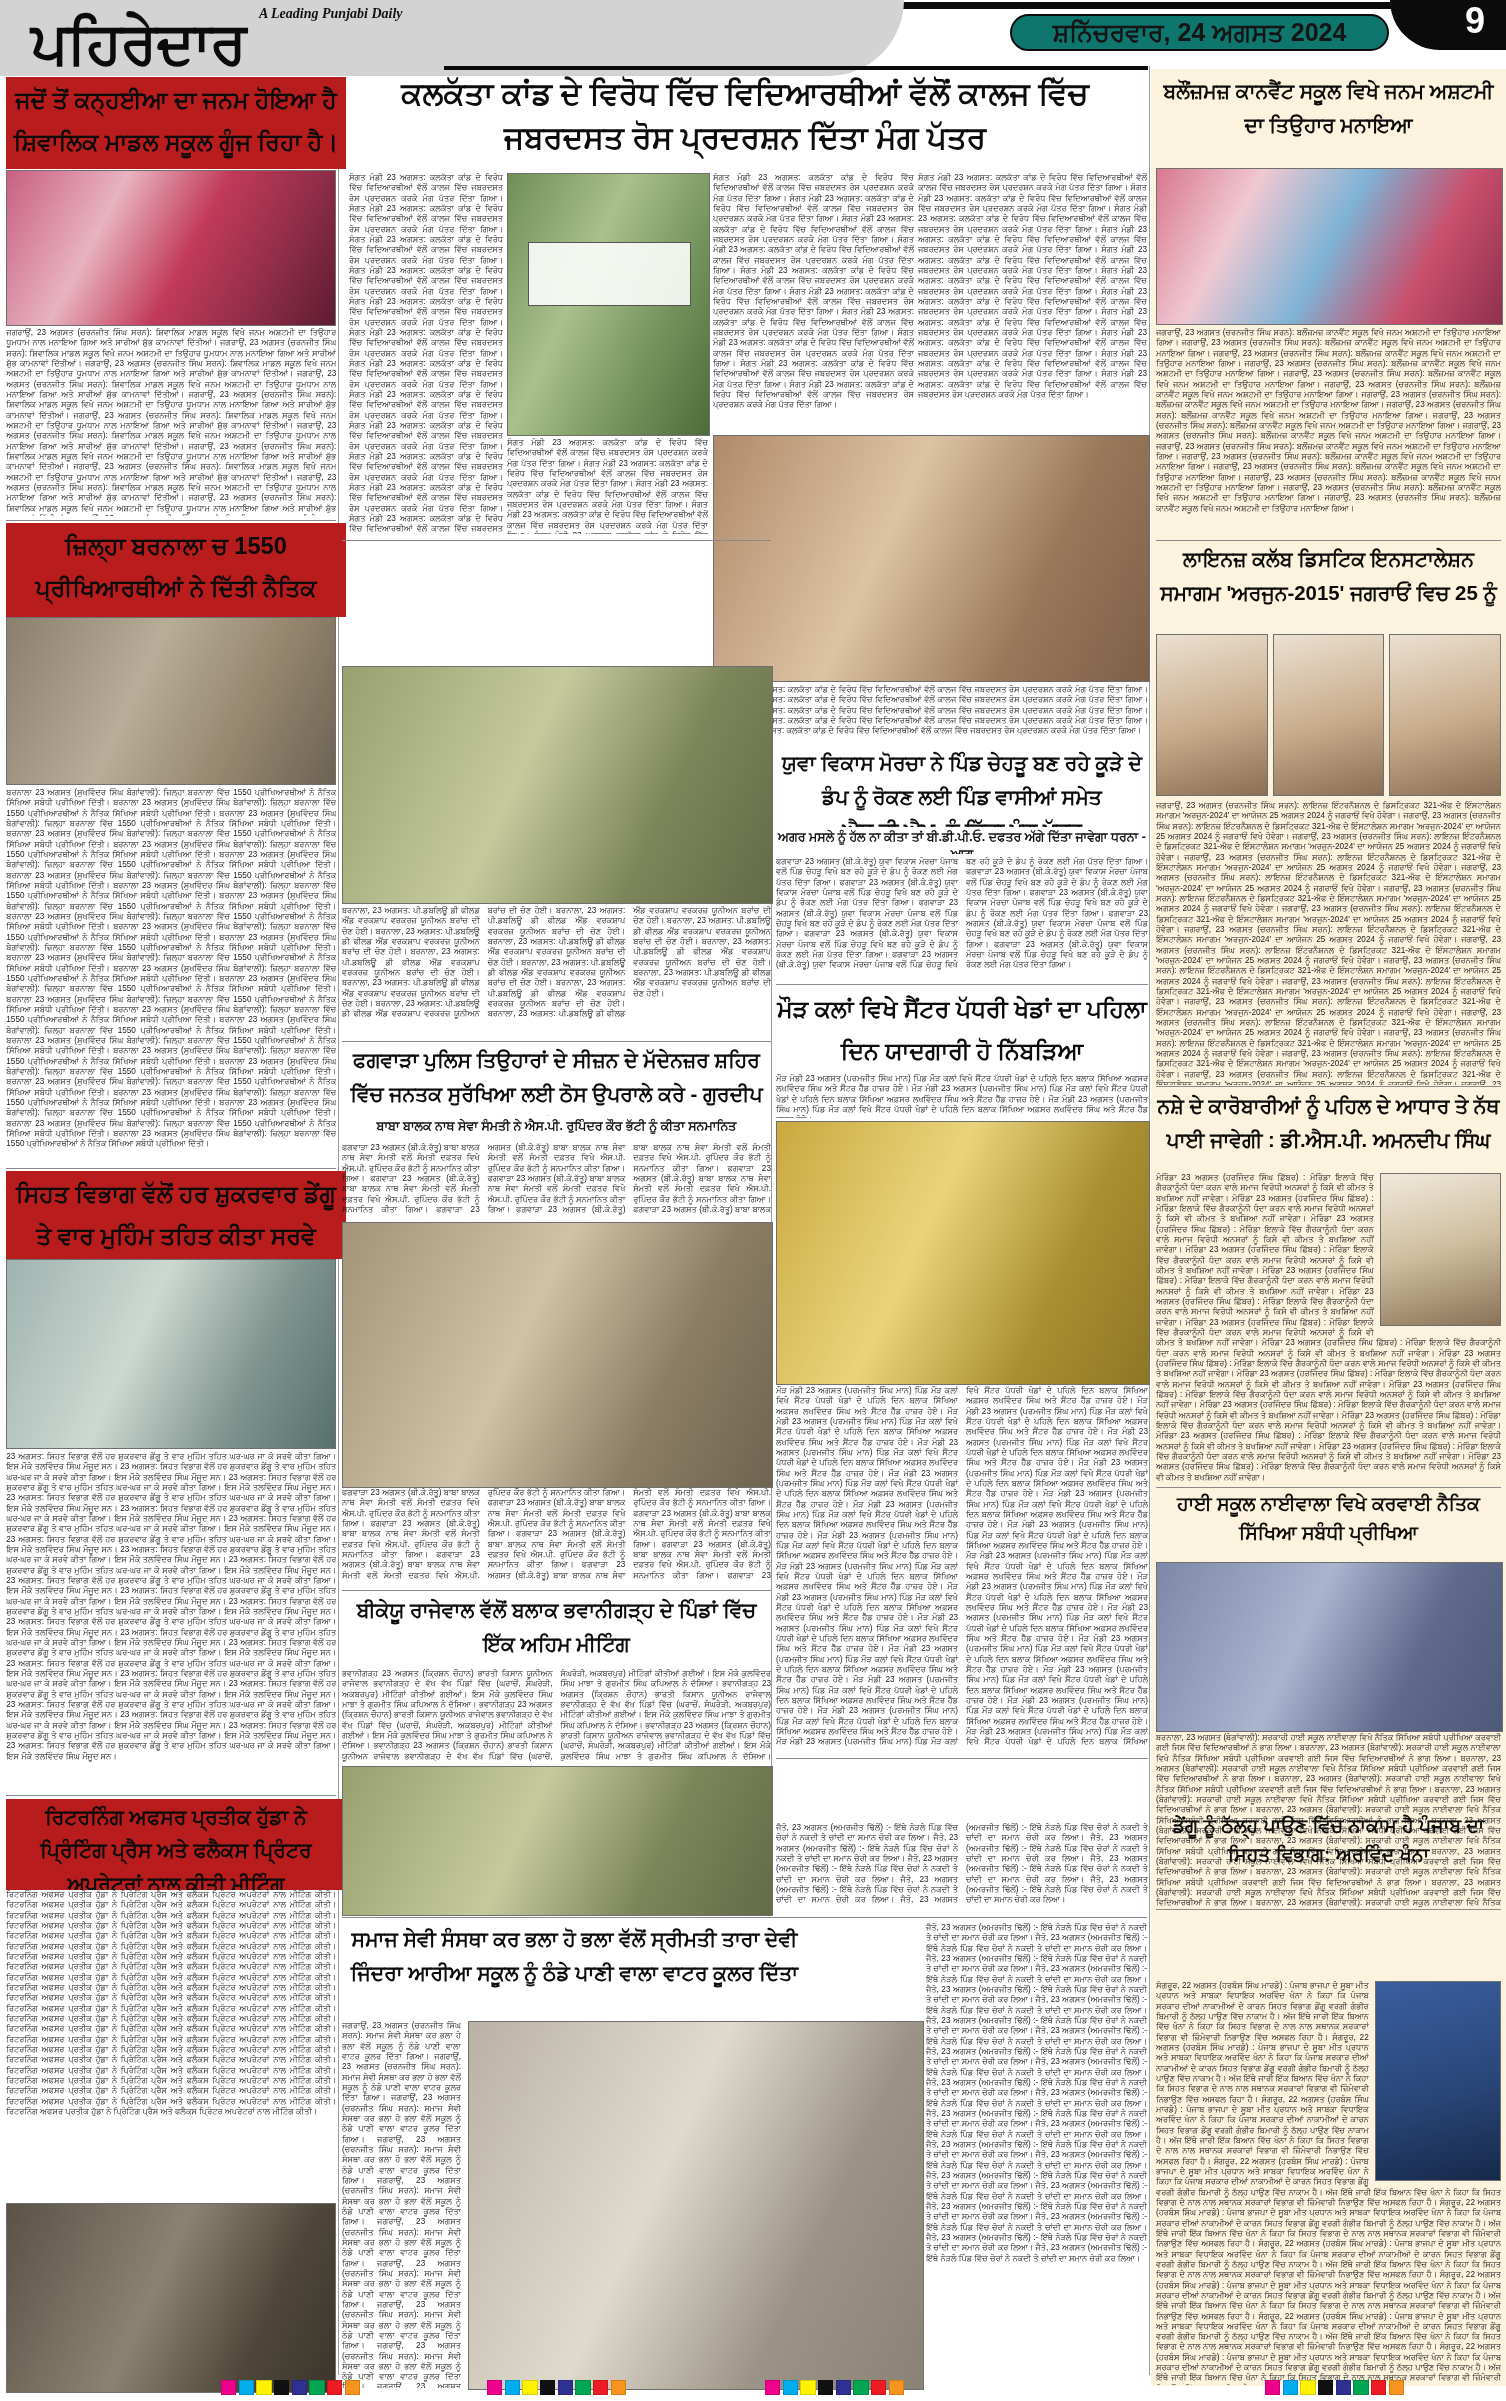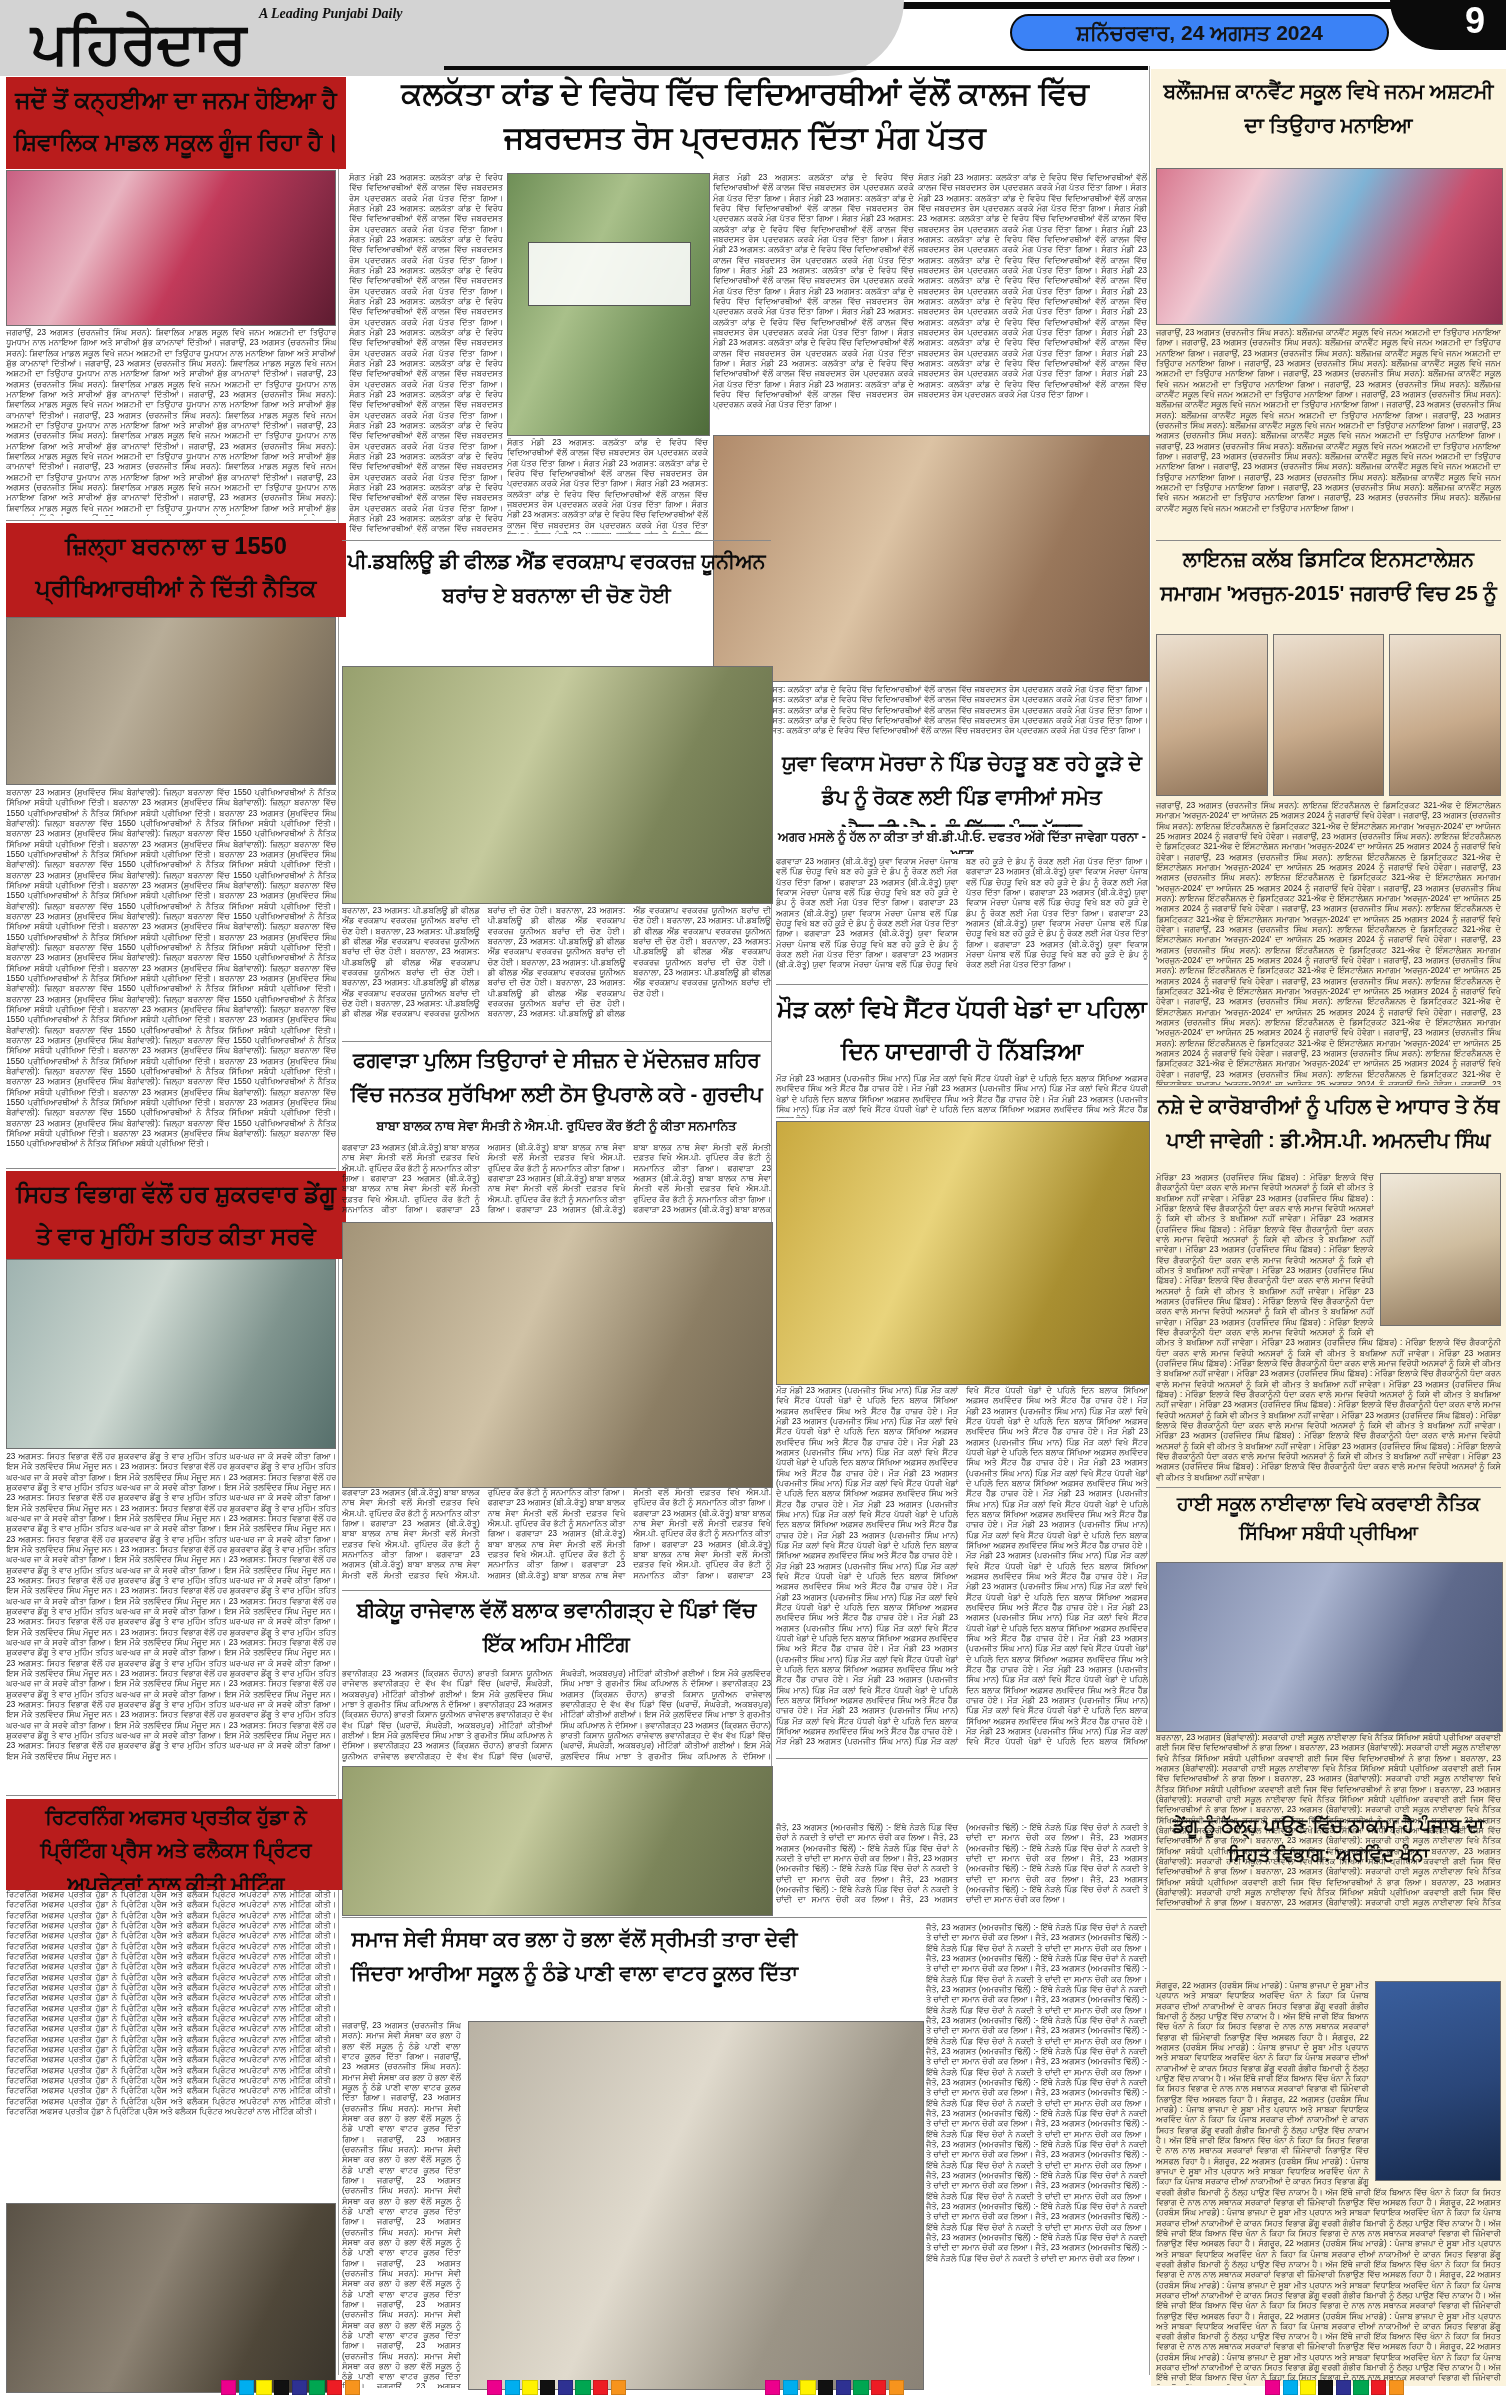--- a/index.html
+++ b/index.html
@@ -4,22 +4,22 @@
 <style>
   html,body{margin:0;padding:0;background:#e8e8e8;}
   #page{position:relative;width:1506px;height:2401px;background:#ffffff;overflow:hidden;
         font-family:"Liberation Sans",sans-serif;color:#151515;}
   .abs{position:absolute;}
   
   .mast{background:#d3d3d3;border-radius:0 0 118px 0;}
   .logo{font-weight:900;font-size:58px;letter-spacing:-0.8px;color:#0b0b0b;line-height:1;}
   .tagline{font-family:"Liberation Serif",serif;font-style:italic;font-weight:bold;font-size:14px;color:#111;}
   .topbar{background:#0b0b0b;}
-  .datepill{background:#3b82f6;border:2.4px solid #0b0b0b;border-radius:19px;display:flex;align-items:center;justify-content:center;
-            font-weight:bold;font-size:21px;}
+  .datepill{background:#0f766e;border:2.4px solid #0b0b0b;border-radius:19px;display:flex;align-items:center;justify-content:center;
+            font-weight:bold;font-size:25px;}
   .pagenumbox{background:#0b0b0b;border-radius:0 0 0 55px;display:flex;align-items:flex-start;justify-content:flex-end;}
   .pagenum{color:#fff;font-weight:900;font-size:36px;padding:3.1px 22px 0 0;line-height:1;}
   
   .hl{font-weight:bold;text-align:center;color:#0c0c0c;overflow:hidden;}
   .hl-xl{font-size:31px;line-height:1.42;}
   .hl-lg{font-size:23.6px;line-height:1.8;}
   .hl-md{font-size:20.4px;line-height:1.65;}
   .hl-sm{font-size:19px;line-height:1.5;}
   .cream{background:#b91c1c;}
   .subhead{font-weight:bold;font-size:12.6px;line-height:1.35;text-align:center;overflow:hidden;}
@@ -106,21 +106,20 @@
   <div class="abs photo ph-protest" style="left:507px;top:173px;width:201px;height:261px;">
     <div class="banner"></div>
   </div>
   <div class="abs body" style="left:507px;top:438px;width:201px;height:96px;">ਸੰਗਤ ਮੰਡੀ 23 ਅਗਸਤ: ਕਲਕੱਤਾ ਕਾਂਡ ਦੇ ਵਿਰੋਧ ਵਿੱਚ ਵਿਦਿਆਰਥੀਆਂ ਵੱਲੋਂ ਕਾਲਜ ਵਿੱਚ ਜਬਰਦਸਤ ਰੋਸ ਪ੍ਰਦਰਸ਼ਨ ਕਰਕੇ ਮੰਗ ਪੱਤਰ ਦਿੱਤਾ ਗਿਆ। ਸੰਗਤ ਮੰਡੀ 23 ਅਗਸਤ: ਕਲਕੱਤਾ ਕਾਂਡ ਦੇ ਵਿਰੋਧ ਵਿੱਚ ਵਿਦਿਆਰਥੀਆਂ ਵੱਲੋਂ ਕਾਲਜ ਵਿੱਚ ਜਬਰਦਸਤ ਰੋਸ ਪ੍ਰਦਰਸ਼ਨ ਕਰਕੇ ਮੰਗ ਪੱਤਰ ਦਿੱਤਾ ਗਿਆ। ਸੰਗਤ ਮੰਡੀ 23 ਅਗਸਤ: ਕਲਕੱਤਾ ਕਾਂਡ ਦੇ ਵਿਰੋਧ ਵਿੱਚ ਵਿਦਿਆਰਥੀਆਂ ਵੱਲੋਂ ਕਾਲਜ ਵਿੱਚ ਜਬਰਦਸਤ ਰੋਸ ਪ੍ਰਦਰਸ਼ਨ ਕਰਕੇ ਮੰਗ ਪੱਤਰ ਦਿੱਤਾ ਗਿਆ। ਸੰਗਤ ਮੰਡੀ 23 ਅਗਸਤ: ਕਲਕੱਤਾ ਕਾਂਡ ਦੇ ਵਿਰੋਧ ਵਿੱਚ ਵਿਦਿਆਰਥੀਆਂ ਵੱਲੋਂ ਕਾਲਜ ਵਿੱਚ ਜਬਰਦਸਤ ਰੋਸ ਪ੍ਰਦਰਸ਼ਨ ਕਰਕੇ ਮੰਗ ਪੱਤਰ ਦਿੱਤਾ ਗਿਆ। ਸੰਗਤ ਮੰਡੀ 23 ਅਗਸਤ: ਕਲਕੱਤਾ ਕਾਂਡ ਦੇ ਵਿਰੋਧ ਵਿੱਚ ਵਿਦਿਆਰਥੀਆਂ ਵੱਲੋਂ ਕਾਲਜ ਵਿੱਚ ਜਬਰਦਸਤ ਰੋਸ ਪ੍ਰਦਰਸ਼ਨ ਕਰਕੇ ਮੰਗ ਪੱਤਰ ਦਿੱਤਾ ਗਿਆ।</div>
   <div class="abs body" style="left:713px;top:173px;width:201px;height:257px;">ਸੰਗਤ ਮੰਡੀ 23 ਅਗਸਤ: ਕਲਕੱਤਾ ਕਾਂਡ ਦੇ ਵਿਰੋਧ ਵਿੱਚ ਵਿਦਿਆਰਥੀਆਂ ਵੱਲੋਂ ਕਾਲਜ ਵਿੱਚ ਜਬਰਦਸਤ ਰੋਸ ਪ੍ਰਦਰਸ਼ਨ ਕਰਕੇ ਮੰਗ ਪੱਤਰ ਦਿੱਤਾ ਗਿਆ। ਸੰਗਤ ਮੰਡੀ 23 ਅਗਸਤ: ਕਲਕੱਤਾ ਕਾਂਡ ਦੇ ਵਿਰੋਧ ਵਿੱਚ ਵਿਦਿਆਰਥੀਆਂ ਵੱਲੋਂ ਕਾਲਜ ਵਿੱਚ ਜਬਰਦਸਤ ਰੋਸ ਪ੍ਰਦਰਸ਼ਨ ਕਰਕੇ ਮੰਗ ਪੱਤਰ ਦਿੱਤਾ ਗਿਆ। ਸੰਗਤ ਮੰਡੀ 23 ਅਗਸਤ: ਕਲਕੱਤਾ ਕਾਂਡ ਦੇ ਵਿਰੋਧ ਵਿੱਚ ਵਿਦਿਆਰਥੀਆਂ ਵੱਲੋਂ ਕਾਲਜ ਵਿੱਚ ਜਬਰਦਸਤ ਰੋਸ ਪ੍ਰਦਰਸ਼ਨ ਕਰਕੇ ਮੰਗ ਪੱਤਰ ਦਿੱਤਾ ਗਿਆ। ਸੰਗਤ ਮੰਡੀ 23 ਅਗਸਤ: ਕਲਕੱਤਾ ਕਾਂਡ ਦੇ ਵਿਰੋਧ ਵਿੱਚ ਵਿਦਿਆਰਥੀਆਂ ਵੱਲੋਂ ਕਾਲਜ ਵਿੱਚ ਜਬਰਦਸਤ ਰੋਸ ਪ੍ਰਦਰਸ਼ਨ ਕਰਕੇ ਮੰਗ ਪੱਤਰ ਦਿੱਤਾ ਗਿਆ। ਸੰਗਤ ਮੰਡੀ 23 ਅਗਸਤ: ਕਲਕੱਤਾ ਕਾਂਡ ਦੇ ਵਿਰੋਧ ਵਿੱਚ ਵਿਦਿਆਰਥੀਆਂ ਵੱਲੋਂ ਕਾਲਜ ਵਿੱਚ ਜਬਰਦਸਤ ਰੋਸ ਪ੍ਰਦਰਸ਼ਨ ਕਰਕੇ ਮੰਗ ਪੱਤਰ ਦਿੱਤਾ ਗਿਆ। ਸੰਗਤ ਮੰਡੀ 23 ਅਗਸਤ: ਕਲਕੱਤਾ ਕਾਂਡ ਦੇ ਵਿਰੋਧ ਵਿੱਚ ਵਿਦਿਆਰਥੀਆਂ ਵੱਲੋਂ ਕਾਲਜ ਵਿੱਚ ਜਬਰਦਸਤ ਰੋਸ ਪ੍ਰਦਰਸ਼ਨ ਕਰਕੇ ਮੰਗ ਪੱਤਰ ਦਿੱਤਾ ਗਿਆ। ਸੰਗਤ ਮੰਡੀ 23 ਅਗਸਤ: ਕਲਕੱਤਾ ਕਾਂਡ ਦੇ ਵਿਰੋਧ ਵਿੱਚ ਵਿਦਿਆਰਥੀਆਂ ਵੱਲੋਂ ਕਾਲਜ ਵਿੱਚ ਜਬਰਦਸਤ ਰੋਸ ਪ੍ਰਦਰਸ਼ਨ ਕਰਕੇ ਮੰਗ ਪੱਤਰ ਦਿੱਤਾ ਗਿਆ। ਸੰਗਤ ਮੰਡੀ 23 ਅਗਸਤ: ਕਲਕੱਤਾ ਕਾਂਡ ਦੇ ਵਿਰੋਧ ਵਿੱਚ ਵਿਦਿਆਰਥੀਆਂ ਵੱਲੋਂ ਕਾਲਜ ਵਿੱਚ ਜਬਰਦਸਤ ਰੋਸ ਪ੍ਰਦਰਸ਼ਨ ਕਰਕੇ ਮੰਗ ਪੱਤਰ ਦਿੱਤਾ ਗਿਆ। ਸੰਗਤ ਮੰਡੀ 23 ਅਗਸਤ: ਕਲਕੱਤਾ ਕਾਂਡ ਦੇ ਵਿਰੋਧ ਵਿੱਚ ਵਿਦਿਆਰਥੀਆਂ ਵੱਲੋਂ ਕਾਲਜ ਵਿੱਚ ਜਬਰਦਸਤ ਰੋਸ ਪ੍ਰਦਰਸ਼ਨ ਕਰਕੇ ਮੰਗ ਪੱਤਰ ਦਿੱਤਾ ਗਿਆ। ਸੰਗਤ ਮੰਡੀ 23 ਅਗਸਤ: ਕਲਕੱਤਾ ਕਾਂਡ ਦੇ ਵਿਰੋਧ ਵਿੱਚ ਵਿਦਿਆਰਥੀਆਂ ਵੱਲੋਂ ਕਾਲਜ ਵਿੱਚ ਜਬਰਦਸਤ ਰੋਸ ਪ੍ਰਦਰਸ਼ਨ ਕਰਕੇ ਮੰਗ ਪੱਤਰ ਦਿੱਤਾ ਗਿਆ।</div>
   <div class="abs body" style="left:918px;top:173px;width:229px;height:257px;">ਸੰਗਤ ਮੰਡੀ 23 ਅਗਸਤ: ਕਲਕੱਤਾ ਕਾਂਡ ਦੇ ਵਿਰੋਧ ਵਿੱਚ ਵਿਦਿਆਰਥੀਆਂ ਵੱਲੋਂ ਕਾਲਜ ਵਿੱਚ ਜਬਰਦਸਤ ਰੋਸ ਪ੍ਰਦਰਸ਼ਨ ਕਰਕੇ ਮੰਗ ਪੱਤਰ ਦਿੱਤਾ ਗਿਆ। ਸੰਗਤ ਮੰਡੀ 23 ਅਗਸਤ: ਕਲਕੱਤਾ ਕਾਂਡ ਦੇ ਵਿਰੋਧ ਵਿੱਚ ਵਿਦਿਆਰਥੀਆਂ ਵੱਲੋਂ ਕਾਲਜ ਵਿੱਚ ਜਬਰਦਸਤ ਰੋਸ ਪ੍ਰਦਰਸ਼ਨ ਕਰਕੇ ਮੰਗ ਪੱਤਰ ਦਿੱਤਾ ਗਿਆ। ਸੰਗਤ ਮੰਡੀ 23 ਅਗਸਤ: ਕਲਕੱਤਾ ਕਾਂਡ ਦੇ ਵਿਰੋਧ ਵਿੱਚ ਵਿਦਿਆਰਥੀਆਂ ਵੱਲੋਂ ਕਾਲਜ ਵਿੱਚ ਜਬਰਦਸਤ ਰੋਸ ਪ੍ਰਦਰਸ਼ਨ ਕਰਕੇ ਮੰਗ ਪੱਤਰ ਦਿੱਤਾ ਗਿਆ। ਸੰਗਤ ਮੰਡੀ 23 ਅਗਸਤ: ਕਲਕੱਤਾ ਕਾਂਡ ਦੇ ਵਿਰੋਧ ਵਿੱਚ ਵਿਦਿਆਰਥੀਆਂ ਵੱਲੋਂ ਕਾਲਜ ਵਿੱਚ ਜਬਰਦਸਤ ਰੋਸ ਪ੍ਰਦਰਸ਼ਨ ਕਰਕੇ ਮੰਗ ਪੱਤਰ ਦਿੱਤਾ ਗਿਆ। ਸੰਗਤ ਮੰਡੀ 23 ਅਗਸਤ: ਕਲਕੱਤਾ ਕਾਂਡ ਦੇ ਵਿਰੋਧ ਵਿੱਚ ਵਿਦਿਆਰਥੀਆਂ ਵੱਲੋਂ ਕਾਲਜ ਵਿੱਚ ਜਬਰਦਸਤ ਰੋਸ ਪ੍ਰਦਰਸ਼ਨ ਕਰਕੇ ਮੰਗ ਪੱਤਰ ਦਿੱਤਾ ਗਿਆ। ਸੰਗਤ ਮੰਡੀ 23 ਅਗਸਤ: ਕਲਕੱਤਾ ਕਾਂਡ ਦੇ ਵਿਰੋਧ ਵਿੱਚ ਵਿਦਿਆਰਥੀਆਂ ਵੱਲੋਂ ਕਾਲਜ ਵਿੱਚ ਜਬਰਦਸਤ ਰੋਸ ਪ੍ਰਦਰਸ਼ਨ ਕਰਕੇ ਮੰਗ ਪੱਤਰ ਦਿੱਤਾ ਗਿਆ। ਸੰਗਤ ਮੰਡੀ 23 ਅਗਸਤ: ਕਲਕੱਤਾ ਕਾਂਡ ਦੇ ਵਿਰੋਧ ਵਿੱਚ ਵਿਦਿਆਰਥੀਆਂ ਵੱਲੋਂ ਕਾਲਜ ਵਿੱਚ ਜਬਰਦਸਤ ਰੋਸ ਪ੍ਰਦਰਸ਼ਨ ਕਰਕੇ ਮੰਗ ਪੱਤਰ ਦਿੱਤਾ ਗਿਆ। ਸੰਗਤ ਮੰਡੀ 23 ਅਗਸਤ: ਕਲਕੱਤਾ ਕਾਂਡ ਦੇ ਵਿਰੋਧ ਵਿੱਚ ਵਿਦਿਆਰਥੀਆਂ ਵੱਲੋਂ ਕਾਲਜ ਵਿੱਚ ਜਬਰਦਸਤ ਰੋਸ ਪ੍ਰਦਰਸ਼ਨ ਕਰਕੇ ਮੰਗ ਪੱਤਰ ਦਿੱਤਾ ਗਿਆ। ਸੰਗਤ ਮੰਡੀ 23 ਅਗਸਤ: ਕਲਕੱਤਾ ਕਾਂਡ ਦੇ ਵਿਰੋਧ ਵਿੱਚ ਵਿਦਿਆਰਥੀਆਂ ਵੱਲੋਂ ਕਾਲਜ ਵਿੱਚ ਜਬਰਦਸਤ ਰੋਸ ਪ੍ਰਦਰਸ਼ਨ ਕਰਕੇ ਮੰਗ ਪੱਤਰ ਦਿੱਤਾ ਗਿਆ। ਸੰਗਤ ਮੰਡੀ 23 ਅਗਸਤ: ਕਲਕੱਤਾ ਕਾਂਡ ਦੇ ਵਿਰੋਧ ਵਿੱਚ ਵਿਦਿਆਰਥੀਆਂ ਵੱਲੋਂ ਕਾਲਜ ਵਿੱਚ ਜਬਰਦਸਤ ਰੋਸ ਪ੍ਰਦਰਸ਼ਨ ਕਰਕੇ ਮੰਗ ਪੱਤਰ ਦਿੱਤਾ ਗਿਆ। ਸੰਗਤ ਮੰਡੀ 23 ਅਗਸਤ: ਕਲਕੱਤਾ ਕਾਂਡ ਦੇ ਵਿਰੋਧ ਵਿੱਚ ਵਿਦਿਆਰਥੀਆਂ ਵੱਲੋਂ ਕਾਲਜ ਵਿੱਚ ਜਬਰਦਸਤ ਰੋਸ ਪ੍ਰਦਰਸ਼ਨ ਕਰਕੇ ਮੰਗ ਪੱਤਰ ਦਿੱਤਾ ਗਿਆ।</div>
   <div class="abs photo ph-garland" style="left:713px;top:435px;width:435px;height:245px;"></div>
   <div class="abs body" style="left:713px;top:685px;width:435px;height:58px;">ਸੰਗਤ ਮੰਡੀ 23 ਅਗਸਤ: ਕਲਕੱਤਾ ਕਾਂਡ ਦੇ ਵਿਰੋਧ ਵਿੱਚ ਵਿਦਿਆਰਥੀਆਂ ਵੱਲੋਂ ਕਾਲਜ ਵਿੱਚ ਜਬਰਦਸਤ ਰੋਸ ਪ੍ਰਦਰਸ਼ਨ ਕਰਕੇ ਮੰਗ ਪੱਤਰ ਦਿੱਤਾ ਗਿਆ। ਸੰਗਤ ਮੰਡੀ 23 ਅਗਸਤ: ਕਲਕੱਤਾ ਕਾਂਡ ਦੇ ਵਿਰੋਧ ਵਿੱਚ ਵਿਦਿਆਰਥੀਆਂ ਵੱਲੋਂ ਕਾਲਜ ਵਿੱਚ ਜਬਰਦਸਤ ਰੋਸ ਪ੍ਰਦਰਸ਼ਨ ਕਰਕੇ ਮੰਗ ਪੱਤਰ ਦਿੱਤਾ ਗਿਆ। ਸੰਗਤ ਮੰਡੀ 23 ਅਗਸਤ: ਕਲਕੱਤਾ ਕਾਂਡ ਦੇ ਵਿਰੋਧ ਵਿੱਚ ਵਿਦਿਆਰਥੀਆਂ ਵੱਲੋਂ ਕਾਲਜ ਵਿੱਚ ਜਬਰਦਸਤ ਰੋਸ ਪ੍ਰਦਰਸ਼ਨ ਕਰਕੇ ਮੰਗ ਪੱਤਰ ਦਿੱਤਾ ਗਿਆ। ਸੰਗਤ ਮੰਡੀ 23 ਅਗਸਤ: ਕਲਕੱਤਾ ਕਾਂਡ ਦੇ ਵਿਰੋਧ ਵਿੱਚ ਵਿਦਿਆਰਥੀਆਂ ਵੱਲੋਂ ਕਾਲਜ ਵਿੱਚ ਜਬਰਦਸਤ ਰੋਸ ਪ੍ਰਦਰਸ਼ਨ ਕਰਕੇ ਮੰਗ ਪੱਤਰ ਦਿੱਤਾ ਗਿਆ। ਸੰਗਤ ਮੰਡੀ 23 ਅਗਸਤ: ਕਲਕੱਤਾ ਕਾਂਡ ਦੇ ਵਿਰੋਧ ਵਿੱਚ ਵਿਦਿਆਰਥੀਆਂ ਵੱਲੋਂ ਕਾਲਜ ਵਿੱਚ ਜਬਰਦਸਤ ਰੋਸ ਪ੍ਰਦਰਸ਼ਨ ਕਰਕੇ ਮੰਗ ਪੱਤਰ ਦਿੱਤਾ ਗਿਆ।</div>
 
   <div class="abs hrule" style="left:342px;top:540px;width:429px;"></div>
-  <div class="abs hl hl-md" style="left:342px;top:545px;width:429px;height:74px;">ਪੀ.ਡਬਲਿਊ ਡੀ ਫੀਲਡ ਐਂਡ ਵਰਕਸ਼ਾਪ ਵਰਕਰਜ਼ ਯੂਨੀਅਨ ਬਰਾਂਚ ਏ ਬਰਨਾਲਾ ਦੀ ਚੋਣ ਹੋਈ</div>
   <div class="abs photo ph-farmers" style="left:342px;top:666px;width:429px;height:236px;"></div>
   <div class="abs body c3" style="left:342px;top:906px;width:429px;height:132px;">ਬਰਨਾਲਾ, 23 ਅਗਸਤ: ਪੀ.ਡਬਲਿਊ ਡੀ ਫੀਲਡ ਐਂਡ ਵਰਕਸ਼ਾਪ ਵਰਕਰਜ਼ ਯੂਨੀਅਨ ਬਰਾਂਚ ਦੀ ਚੋਣ ਹੋਈ। ਬਰਨਾਲਾ, 23 ਅਗਸਤ: ਪੀ.ਡਬਲਿਊ ਡੀ ਫੀਲਡ ਐਂਡ ਵਰਕਸ਼ਾਪ ਵਰਕਰਜ਼ ਯੂਨੀਅਨ ਬਰਾਂਚ ਦੀ ਚੋਣ ਹੋਈ। ਬਰਨਾਲਾ, 23 ਅਗਸਤ: ਪੀ.ਡਬਲਿਊ ਡੀ ਫੀਲਡ ਐਂਡ ਵਰਕਸ਼ਾਪ ਵਰਕਰਜ਼ ਯੂਨੀਅਨ ਬਰਾਂਚ ਦੀ ਚੋਣ ਹੋਈ। ਬਰਨਾਲਾ, 23 ਅਗਸਤ: ਪੀ.ਡਬਲਿਊ ਡੀ ਫੀਲਡ ਐਂਡ ਵਰਕਸ਼ਾਪ ਵਰਕਰਜ਼ ਯੂਨੀਅਨ ਬਰਾਂਚ ਦੀ ਚੋਣ ਹੋਈ। ਬਰਨਾਲਾ, 23 ਅਗਸਤ: ਪੀ.ਡਬਲਿਊ ਡੀ ਫੀਲਡ ਐਂਡ ਵਰਕਸ਼ਾਪ ਵਰਕਰਜ਼ ਯੂਨੀਅਨ ਬਰਾਂਚ ਦੀ ਚੋਣ ਹੋਈ। ਬਰਨਾਲਾ, 23 ਅਗਸਤ: ਪੀ.ਡਬਲਿਊ ਡੀ ਫੀਲਡ ਐਂਡ ਵਰਕਸ਼ਾਪ ਵਰਕਰਜ਼ ਯੂਨੀਅਨ ਬਰਾਂਚ ਦੀ ਚੋਣ ਹੋਈ। ਬਰਨਾਲਾ, 23 ਅਗਸਤ: ਪੀ.ਡਬਲਿਊ ਡੀ ਫੀਲਡ ਐਂਡ ਵਰਕਸ਼ਾਪ ਵਰਕਰਜ਼ ਯੂਨੀਅਨ ਬਰਾਂਚ ਦੀ ਚੋਣ ਹੋਈ। ਬਰਨਾਲਾ, 23 ਅਗਸਤ: ਪੀ.ਡਬਲਿਊ ਡੀ ਫੀਲਡ ਐਂਡ ਵਰਕਸ਼ਾਪ ਵਰਕਰਜ਼ ਯੂਨੀਅਨ ਬਰਾਂਚ ਦੀ ਚੋਣ ਹੋਈ। ਬਰਨਾਲਾ, 23 ਅਗਸਤ: ਪੀ.ਡਬਲਿਊ ਡੀ ਫੀਲਡ ਐਂਡ ਵਰਕਸ਼ਾਪ ਵਰਕਰਜ਼ ਯੂਨੀਅਨ ਬਰਾਂਚ ਦੀ ਚੋਣ ਹੋਈ। ਬਰਨਾਲਾ, 23 ਅਗਸਤ: ਪੀ.ਡਬਲਿਊ ਡੀ ਫੀਲਡ ਐਂਡ ਵਰਕਸ਼ਾਪ ਵਰਕਰਜ਼ ਯੂਨੀਅਨ ਬਰਾਂਚ ਦੀ ਚੋਣ ਹੋਈ। ਬਰਨਾਲਾ, 23 ਅਗਸਤ: ਪੀ.ਡਬਲਿਊ ਡੀ ਫੀਲਡ ਐਂਡ ਵਰਕਸ਼ਾਪ ਵਰਕਰਜ਼ ਯੂਨੀਅਨ ਬਰਾਂਚ ਦੀ ਚੋਣ ਹੋਈ। ਬਰਨਾਲਾ, 23 ਅਗਸਤ: ਪੀ.ਡਬਲਿਊ ਡੀ ਫੀਲਡ ਐਂਡ ਵਰਕਸ਼ਾਪ ਵਰਕਰਜ਼ ਯੂਨੀਅਨ ਬਰਾਂਚ ਦੀ ਚੋਣ ਹੋਈ। ਬਰਨਾਲਾ, 23 ਅਗਸਤ: ਪੀ.ਡਬਲਿਊ ਡੀ ਫੀਲਡ ਐਂਡ ਵਰਕਸ਼ਾਪ ਵਰਕਰਜ਼ ਯੂਨੀਅਨ ਬਰਾਂਚ ਦੀ ਚੋਣ ਹੋਈ।</div>
 
   <div class="abs hrule" style="left:342px;top:1041px;width:429px;"></div>
   <div class="abs hl hl-md" style="left:342px;top:1044px;width:429px;height:72px;">ਫਗਵਾੜਾ ਪੁਲਿਸ ਤਿਉਹਾਰਾਂ ਦੇ ਸੀਜ਼ਨ ਦੇ ਮੱਦੇਨਜ਼ਰ ਸ਼ਹਿਰ ਵਿੱਚ ਜਨਤਕ ਸੁਰੱਖਿਆ ਲਈ ਠੋਸ ਉਪਰਾਲੇ ਕਰੇ - ਗੁਰਦੀਪ ਕੰਗ</div>
   <div class="abs subhead" style="left:342px;top:1118px;width:429px;height:22px;">ਬਾਬਾ ਬਾਲਕ ਨਾਥ ਸੇਵਾ ਸੰਮਤੀ ਨੇ ਐਸ.ਪੀ. ਰੁਪਿੰਦਰ ਕੌਰ ਭੱਟੀ ਨੂੰ ਕੀਤਾ ਸਨਮਾਨਿਤ</div>
   <div class="abs body c3" style="left:342px;top:1143px;width:429px;height:75px;">ਫਗਵਾੜਾ 23 ਅਗਸਤ (ਬੀ.ਕੇ.ਰੱਤੂ) ਬਾਬਾ ਬਾਲਕ ਨਾਥ ਸੇਵਾ ਸੰਮਤੀ ਵਲੋਂ ਸੰਮਤੀ ਦਫ਼ਤਰ ਵਿਖੇ ਐਸ.ਪੀ. ਰੁਪਿੰਦਰ ਕੌਰ ਭੱਟੀ ਨੂੰ ਸਨਮਾਨਿਤ ਕੀਤਾ ਗਿਆ। ਫਗਵਾੜਾ 23 ਅਗਸਤ (ਬੀ.ਕੇ.ਰੱਤੂ) ਬਾਬਾ ਬਾਲਕ ਨਾਥ ਸੇਵਾ ਸੰਮਤੀ ਵਲੋਂ ਸੰਮਤੀ ਦਫ਼ਤਰ ਵਿਖੇ ਐਸ.ਪੀ. ਰੁਪਿੰਦਰ ਕੌਰ ਭੱਟੀ ਨੂੰ ਸਨਮਾਨਿਤ ਕੀਤਾ ਗਿਆ। ਫਗਵਾੜਾ 23 ਅਗਸਤ (ਬੀ.ਕੇ.ਰੱਤੂ) ਬਾਬਾ ਬਾਲਕ ਨਾਥ ਸੇਵਾ ਸੰਮਤੀ ਵਲੋਂ ਸੰਮਤੀ ਦਫ਼ਤਰ ਵਿਖੇ ਐਸ.ਪੀ. ਰੁਪਿੰਦਰ ਕੌਰ ਭੱਟੀ ਨੂੰ ਸਨਮਾਨਿਤ ਕੀਤਾ ਗਿਆ। ਫਗਵਾੜਾ 23 ਅਗਸਤ (ਬੀ.ਕੇ.ਰੱਤੂ) ਬਾਬਾ ਬਾਲਕ ਨਾਥ ਸੇਵਾ ਸੰਮਤੀ ਵਲੋਂ ਸੰਮਤੀ ਦਫ਼ਤਰ ਵਿਖੇ ਐਸ.ਪੀ. ਰੁਪਿੰਦਰ ਕੌਰ ਭੱਟੀ ਨੂੰ ਸਨਮਾਨਿਤ ਕੀਤਾ ਗਿਆ। ਫਗਵਾੜਾ 23 ਅਗਸਤ (ਬੀ.ਕੇ.ਰੱਤੂ) ਬਾਬਾ ਬਾਲਕ ਨਾਥ ਸੇਵਾ ਸੰਮਤੀ ਵਲੋਂ ਸੰਮਤੀ ਦਫ਼ਤਰ ਵਿਖੇ ਐਸ.ਪੀ. ਰੁਪਿੰਦਰ ਕੌਰ ਭੱਟੀ ਨੂੰ ਸਨਮਾਨਿਤ ਕੀਤਾ ਗਿਆ। ਫਗਵਾੜਾ 23 ਅਗਸਤ (ਬੀ.ਕੇ.ਰੱਤੂ) ਬਾਬਾ ਬਾਲਕ ਨਾਥ ਸੇਵਾ ਸੰਮਤੀ ਵਲੋਂ ਸੰਮਤੀ ਦਫ਼ਤਰ ਵਿਖੇ ਐਸ.ਪੀ. ਰੁਪਿੰਦਰ ਕੌਰ ਭੱਟੀ ਨੂੰ ਸਨਮਾਨਿਤ ਕੀਤਾ ਗਿਆ। ਫਗਵਾੜਾ 23 ਅਗਸਤ (ਬੀ.ਕੇ.ਰੱਤੂ) ਬਾਬਾ ਬਾਲਕ ਨਾਥ ਸੇਵਾ ਸੰਮਤੀ ਵਲੋਂ ਸੰਮਤੀ ਦਫ਼ਤਰ ਵਿਖੇ ਐਸ.ਪੀ. ਰੁਪਿੰਦਰ ਕੌਰ ਭੱਟੀ ਨੂੰ ਸਨਮਾਨਿਤ ਕੀਤਾ ਗਿਆ।</div>
   <div class="abs photo ph-award" style="left:342px;top:1222px;width:429px;height:264px;"></div>
   <div class="abs body c3" style="left:342px;top:1488px;width:429px;height:99px;">ਫਗਵਾੜਾ 23 ਅਗਸਤ (ਬੀ.ਕੇ.ਰੱਤੂ) ਬਾਬਾ ਬਾਲਕ ਨਾਥ ਸੇਵਾ ਸੰਮਤੀ ਵਲੋਂ ਸੰਮਤੀ ਦਫ਼ਤਰ ਵਿਖੇ ਐਸ.ਪੀ. ਰੁਪਿੰਦਰ ਕੌਰ ਭੱਟੀ ਨੂੰ ਸਨਮਾਨਿਤ ਕੀਤਾ ਗਿਆ। ਫਗਵਾੜਾ 23 ਅਗਸਤ (ਬੀ.ਕੇ.ਰੱਤੂ) ਬਾਬਾ ਬਾਲਕ ਨਾਥ ਸੇਵਾ ਸੰਮਤੀ ਵਲੋਂ ਸੰਮਤੀ ਦਫ਼ਤਰ ਵਿਖੇ ਐਸ.ਪੀ. ਰੁਪਿੰਦਰ ਕੌਰ ਭੱਟੀ ਨੂੰ ਸਨਮਾਨਿਤ ਕੀਤਾ ਗਿਆ। ਫਗਵਾੜਾ 23 ਅਗਸਤ (ਬੀ.ਕੇ.ਰੱਤੂ) ਬਾਬਾ ਬਾਲਕ ਨਾਥ ਸੇਵਾ ਸੰਮਤੀ ਵਲੋਂ ਸੰਮਤੀ ਦਫ਼ਤਰ ਵਿਖੇ ਐਸ.ਪੀ. ਰੁਪਿੰਦਰ ਕੌਰ ਭੱਟੀ ਨੂੰ ਸਨਮਾਨਿਤ ਕੀਤਾ ਗਿਆ। ਫਗਵਾੜਾ 23 ਅਗਸਤ (ਬੀ.ਕੇ.ਰੱਤੂ) ਬਾਬਾ ਬਾਲਕ ਨਾਥ ਸੇਵਾ ਸੰਮਤੀ ਵਲੋਂ ਸੰਮਤੀ ਦਫ਼ਤਰ ਵਿਖੇ ਐਸ.ਪੀ. ਰੁਪਿੰਦਰ ਕੌਰ ਭੱਟੀ ਨੂੰ ਸਨਮਾਨਿਤ ਕੀਤਾ ਗਿਆ। ਫਗਵਾੜਾ 23 ਅਗਸਤ (ਬੀ.ਕੇ.ਰੱਤੂ) ਬਾਬਾ ਬਾਲਕ ਨਾਥ ਸੇਵਾ ਸੰਮਤੀ ਵਲੋਂ ਸੰਮਤੀ ਦਫ਼ਤਰ ਵਿਖੇ ਐਸ.ਪੀ. ਰੁਪਿੰਦਰ ਕੌਰ ਭੱਟੀ ਨੂੰ ਸਨਮਾਨਿਤ ਕੀਤਾ ਗਿਆ। ਫਗਵਾੜਾ 23 ਅਗਸਤ (ਬੀ.ਕੇ.ਰੱਤੂ) ਬਾਬਾ ਬਾਲਕ ਨਾਥ ਸੇਵਾ ਸੰਮਤੀ ਵਲੋਂ ਸੰਮਤੀ ਦਫ਼ਤਰ ਵਿਖੇ ਐਸ.ਪੀ. ਰੁਪਿੰਦਰ ਕੌਰ ਭੱਟੀ ਨੂੰ ਸਨਮਾਨਿਤ ਕੀਤਾ ਗਿਆ। ਫਗਵਾੜਾ 23 ਅਗਸਤ (ਬੀ.ਕੇ.ਰੱਤੂ) ਬਾਬਾ ਬਾਲਕ ਨਾਥ ਸੇਵਾ ਸੰਮਤੀ ਵਲੋਂ ਸੰਮਤੀ ਦਫ਼ਤਰ ਵਿਖੇ ਐਸ.ਪੀ. ਰੁਪਿੰਦਰ ਕੌਰ ਭੱਟੀ ਨੂੰ ਸਨਮਾਨਿਤ ਕੀਤਾ ਗਿਆ। ਫਗਵਾੜਾ 23 ਅਗਸਤ (ਬੀ.ਕੇ.ਰੱਤੂ) ਬਾਬਾ ਬਾਲਕ ਨਾਥ ਸੇਵਾ ਸੰਮਤੀ ਵਲੋਂ ਸੰਮਤੀ ਦਫ਼ਤਰ ਵਿਖੇ ਐਸ.ਪੀ. ਰੁਪਿੰਦਰ ਕੌਰ ਭੱਟੀ ਨੂੰ ਸਨਮਾਨਿਤ ਕੀਤਾ ਗਿਆ। ਫਗਵਾੜਾ 23 ਅਗਸਤ (ਬੀ.ਕੇ.ਰੱਤੂ) ਬਾਬਾ ਬਾਲਕ ਨਾਥ ਸੇਵਾ ਸੰਮਤੀ ਵਲੋਂ ਸੰਮਤੀ ਦਫ਼ਤਰ ਵਿਖੇ ਐਸ.ਪੀ. ਰੁਪਿੰਦਰ ਕੌਰ ਭੱਟੀ ਨੂੰ ਸਨਮਾਨਿਤ ਕੀਤਾ ਗਿਆ।</div>
 

